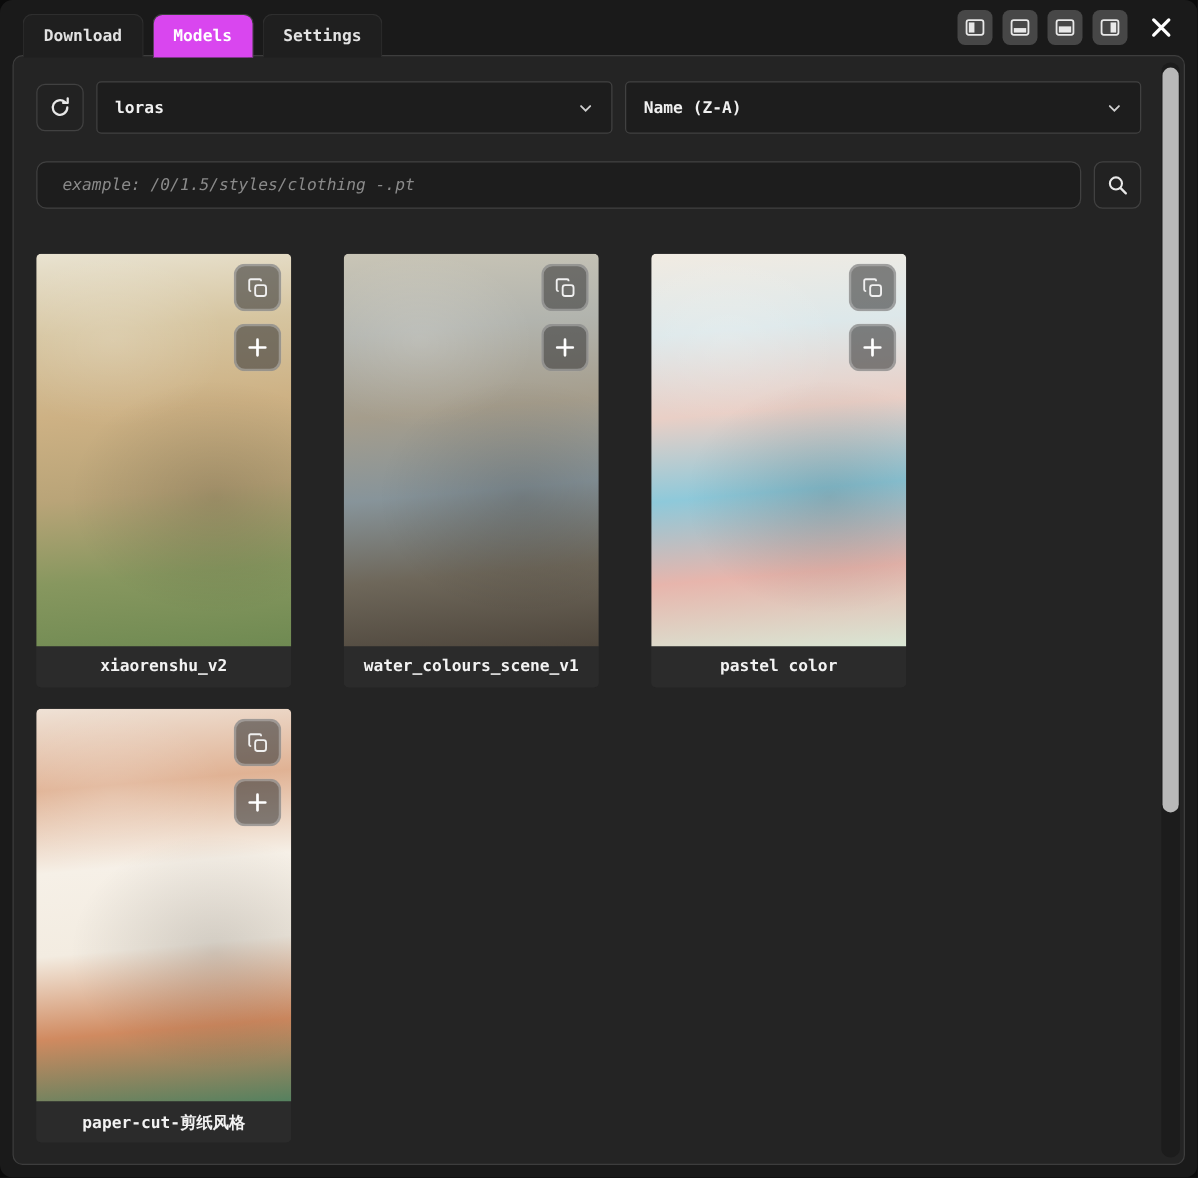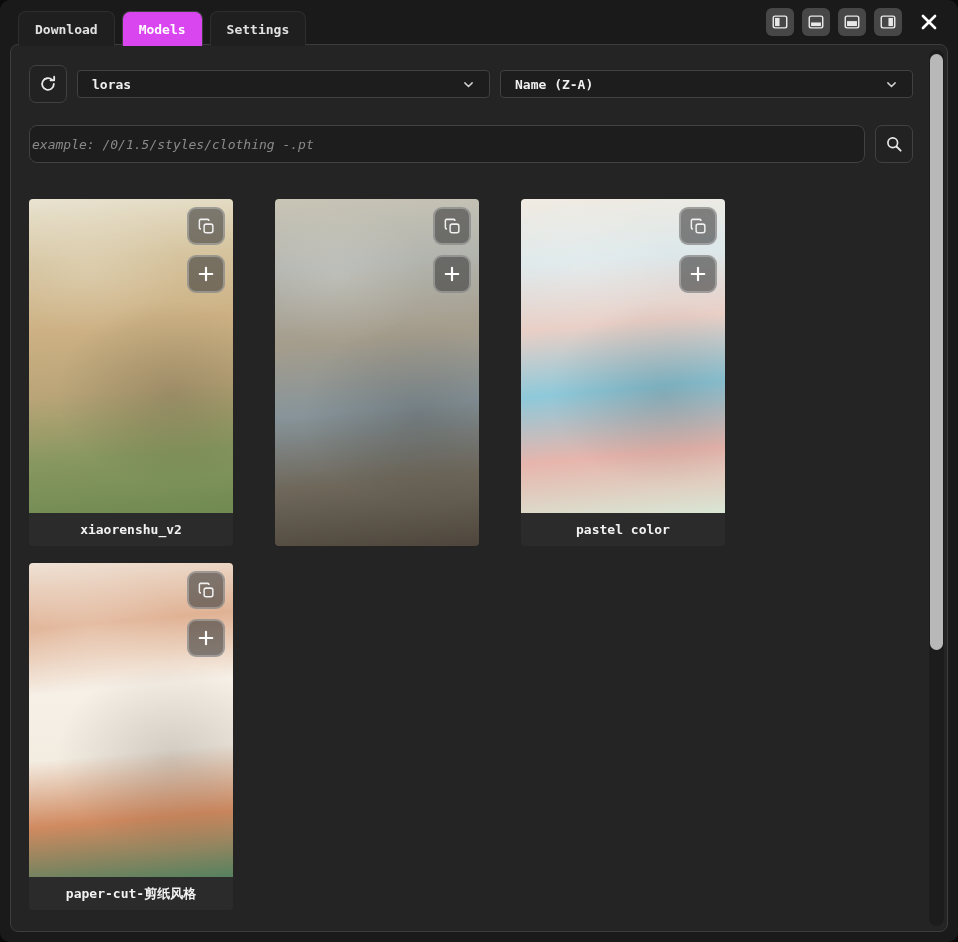--- a/index.html
+++ b/index.html
@@ -39,29 +39,29 @@
     padding: 20px 34px 20px 18px; z-index: 2;
   }
   .row { display: flex; align-items: center; gap: 10px; }
   .toolbar { margin-bottom: 22px; }
   .iconbtn {
     width: 38px; height: 38px; flex: 0 0 38px; border-radius: 7px;
     background: #222222; border: 1px solid #414141; color: #e8e8e8;
     display: flex; align-items: center; justify-content: center; cursor: pointer;
   }
   .select {
-    flex: 1; height: 28px; border-radius: 4px; background: #1d1d1d;
+    flex: 1; height: 42px; border-radius: 4px; background: #1d1d1d;
     border: 1px solid #414141; display: flex; align-items: center;
     justify-content: space-between; padding: 0 14px; cursor: pointer;
   }
   .select-value { font-size: 13px; font-weight: bold; color: #f0f0f0; }
   .searchrow { margin-bottom: 36px; }
   .search-input {
     flex: 1; height: 38px; border-radius: 8px; background: #1d1d1d;
-    border: 1px solid #414141; color: #e8e8e8; padding: 0 2px;
+    border: 1px solid #414141; color: #e8e8e8; padding: 0 20px;
     font-family: "DejaVu Sans Mono", "Liberation Mono", monospace;
     font-size: 13px; outline: none;
   }
   .search-input::placeholder { color: #8a8a8a; font-style: italic; }
   
   .grid { display: grid; grid-template-columns: repeat(3, 230px); gap: 17px 16px; }
   .card {
     width: 204px; height: 347px; display: flex; flex-direction: column;
     border-radius: 4px; overflow: hidden; background: #2b2b2b; cursor: pointer;
   }
@@ -203,20 +203,21 @@
                 <path d="M5 15h-.5A1.5 1.5 0 0 1 3 13.5v-9A1.5 1.5 0 0 1 4.5 3h9A1.5 1.5 0 0 1 15 4.5V5"></path>
               </svg>
             </button>
             <button class="cab">
               <svg viewBox="0 0 24 24" width="20" height="20">
                 <path d="M12 4.5v15M4.5 12h15" stroke="#ffffff" stroke-width="2.6" stroke-linecap="round"></path>
               </svg>
             </button>
           </div>
         </div>
+        <figcaption class="card-label">water_colours_scene_v1</figcaption>
       </figure>
 
 
       <figure class="card">
         <div class="thumb" style="background: linear-gradient(175deg, rgb(241, 235, 226), rgb(221, 232, 234), rgb(233, 207, 198), rgb(142, 201, 218), rgb(231, 181, 172), rgb(217, 230, 212));">
           <div class="card-actions">
             <button class="cab">
               <svg viewBox="0 0 24 24" width="19" height="19" fill="none" stroke="#f0f0f0" stroke-width="1.9">
                 <rect x="9" y="9" width="11" height="11" rx="2.5"></rect>
                 <path d="M5 15h-.5A1.5 1.5 0 0 1 3 13.5v-9A1.5 1.5 0 0 1 4.5 3h9A1.5 1.5 0 0 1 15 4.5V5"></path>

